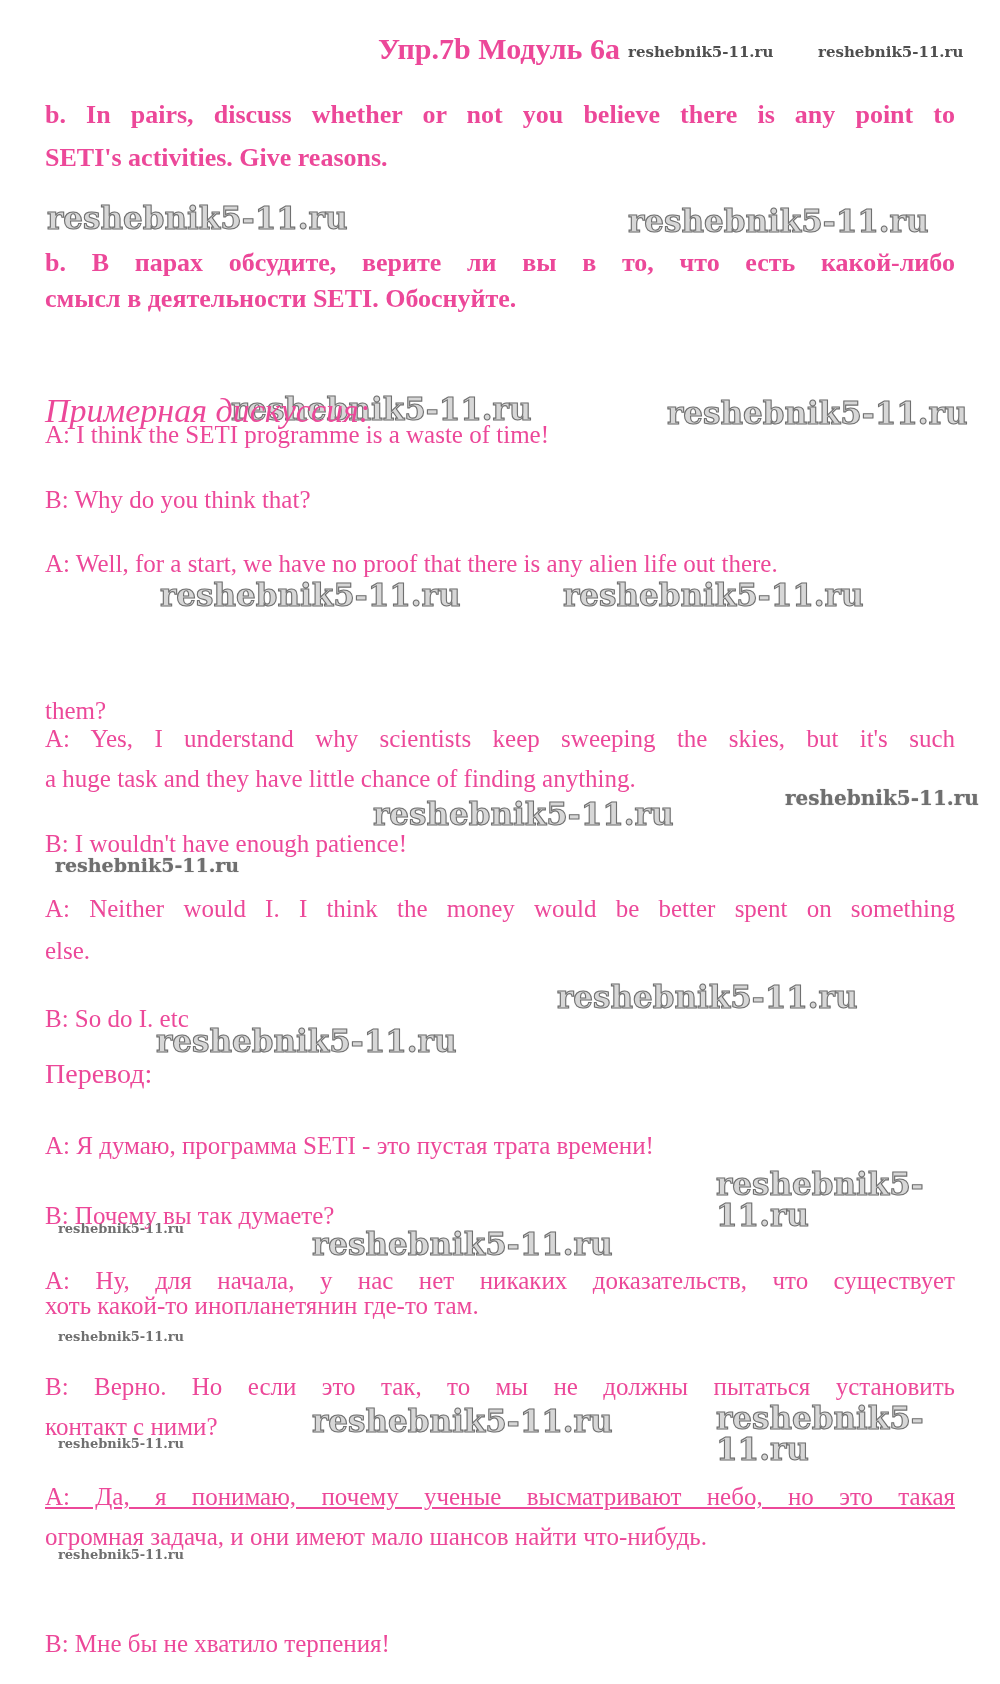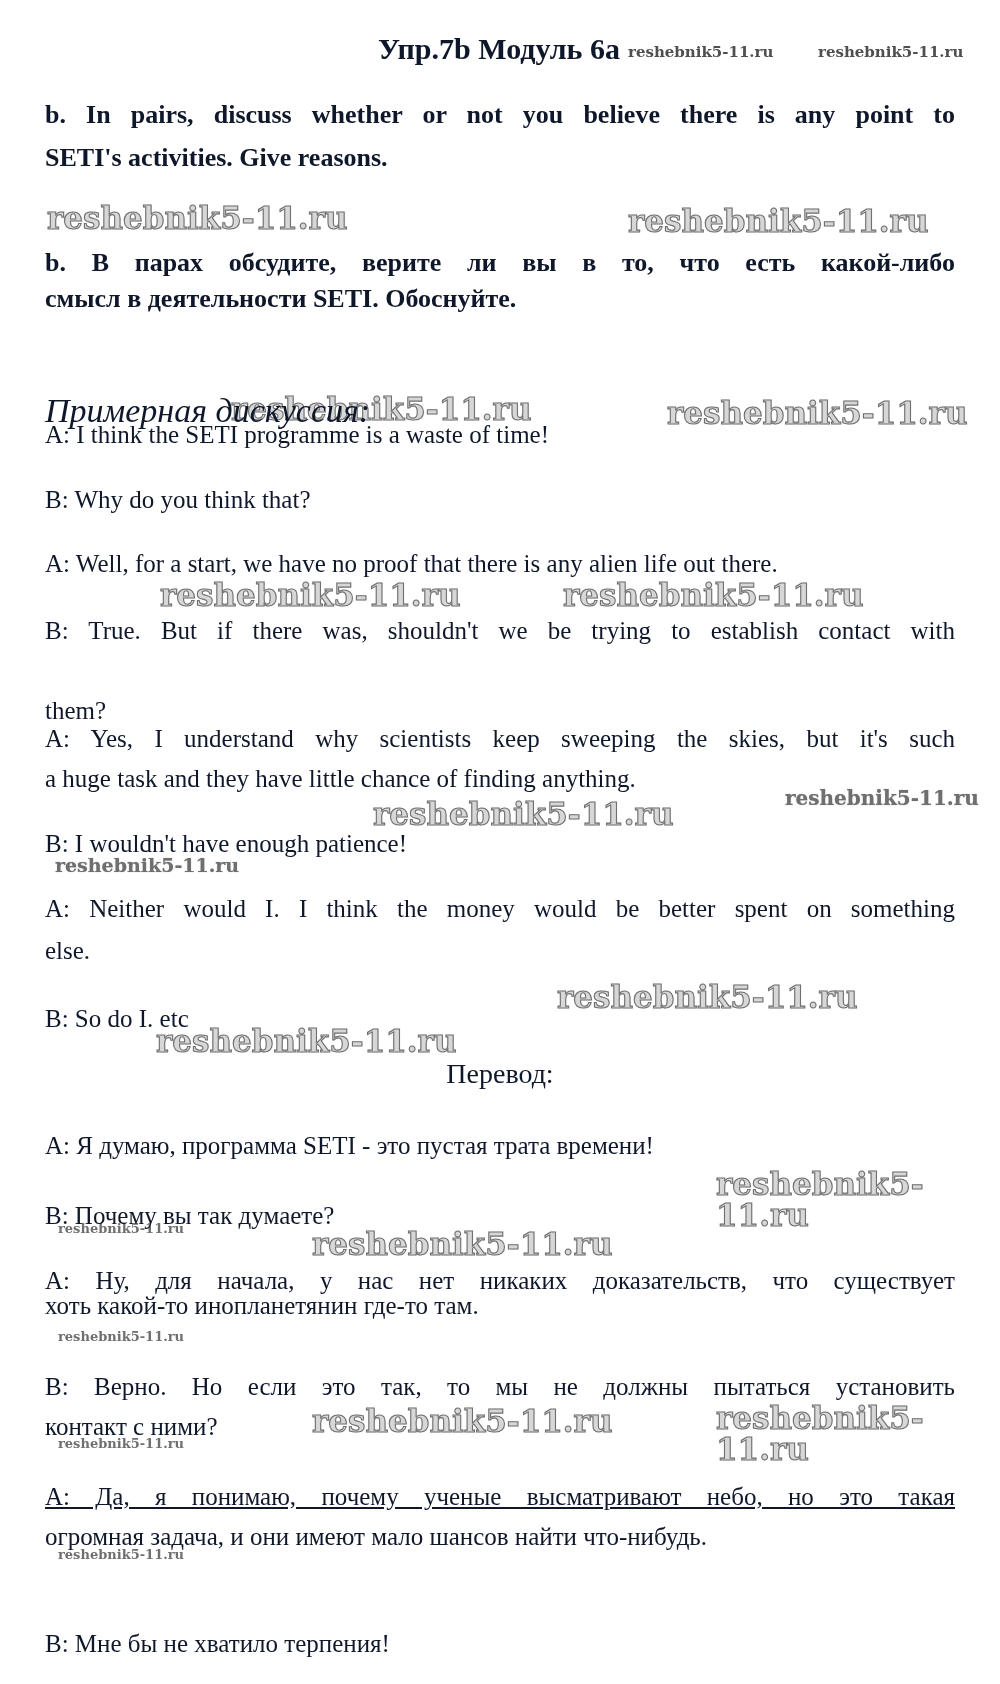--- a/index.html
+++ b/index.html
@@ -3,27 +3,27 @@
 <meta charset="utf-8">
 <style>
   html,body { margin:0; padding:0; background:#ffffff; }
   .page {
     position:relative; width:1000px; height:1684px; background:#ffffff;
     overflow:hidden; font-family:"Liberation Serif","DejaVu Serif",serif;
     color:#151515;
   }
   .t {
     position:absolute; left:45px; font-size:25px; line-height:32px;
-    white-space:nowrap; color:#0f172a;
+    white-space:nowrap; color:#ec4899;
   }
   .t.j {
     width:910px; white-space:normal; text-align:justify;
     -moz-text-align-last:justify; text-align-last:justify;
   }
-  .t.center { width:910px; text-align:center; white-space:normal; }
+  .t.center { width:910px; white-space:normal; }
   .bold { font-weight:bold; font-size:26px; }
   .italic { font-style:italic; font-size:34px;margin-top:44px; }
   .title { font-weight:bold; font-size:30px; }
   .wm {
     position:absolute; font-family:"DejaVu Serif","Liberation Serif",serif;
     font-weight:bold; line-height:1; letter-spacing:0px; user-select:none;
   }
   .wm.lg {
     font-size:31px; color:#d7d7d7;
     -webkit-text-stroke:1.1px #707070;
@@ -66,21 +66,20 @@
   <div class="t bold" style="top:142px;">SETI's activities. Give reasons.</div>
 
   <div class="t bold j" style="top:247px;">b. В парах обсудите, верите ли вы в то, что есть какой-либо</div>
   <div class="t bold" style="top:283px;">смысл в деятельности SETI. Обоснуйте.</div>
 
   <div class="t italic" style="top:351px;">Примерная дискуссия:</div>
 
   <div class="t" style="top:419px;">A: I think the SETI programme is a waste of time!</div>
   <div class="t" style="top:484px;">B: Why do you think that?</div>
   <div class="t" style="top:548px;">A: Well, for a start, we have no proof that there is any alien life out there.</div>
-  <div class="t j" style="top:615px;">B: True. But if there was, shouldn't we be trying to establish contact with</div>
   <div class="t" style="top:655px;margin-top:40px;">them?</div>
   <div class="t j" style="top:723px;">A: Yes, I understand why scientists keep sweeping the skies, but it's such</div>
   <div class="t" style="top:763px;">a huge task and they have little chance of finding anything.</div>
   <div class="t" style="top:828px;text-align:center;">B: I wouldn't have enough patience!</div>
   <div class="t j" style="top:893px;">A: Neither would I. I think the money would be better spent on something</div>
   <div class="t" style="top:935px;">else.</div>
   <div class="t" style="top:1003px;">B: So do I. etc</div>
 
   <div class="t center" style="top:1058px; font-size:28px;">Перевод:</div>
 

